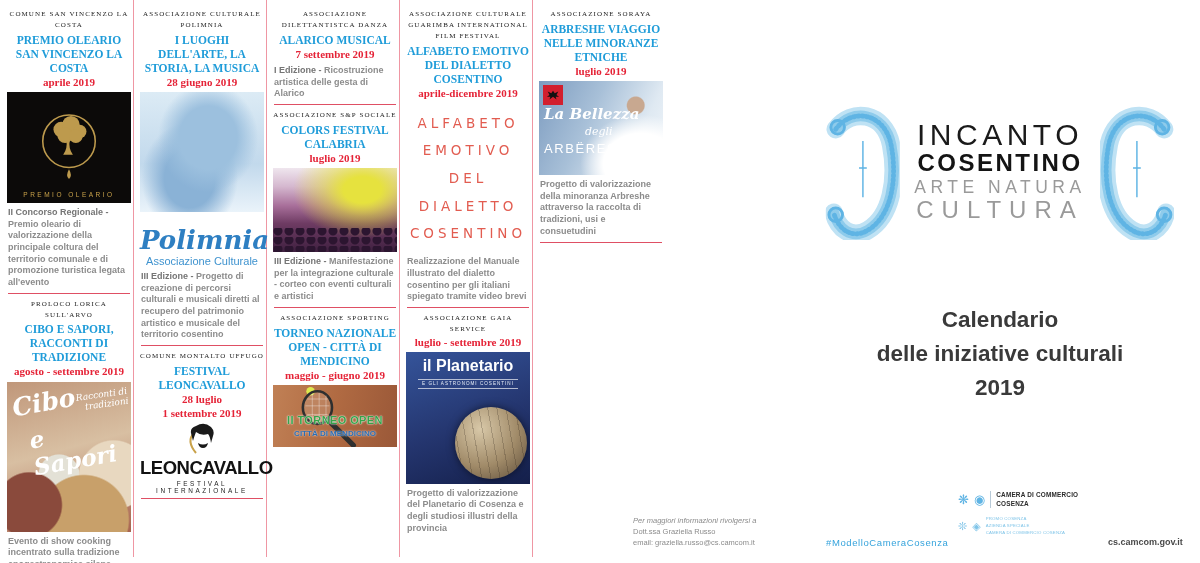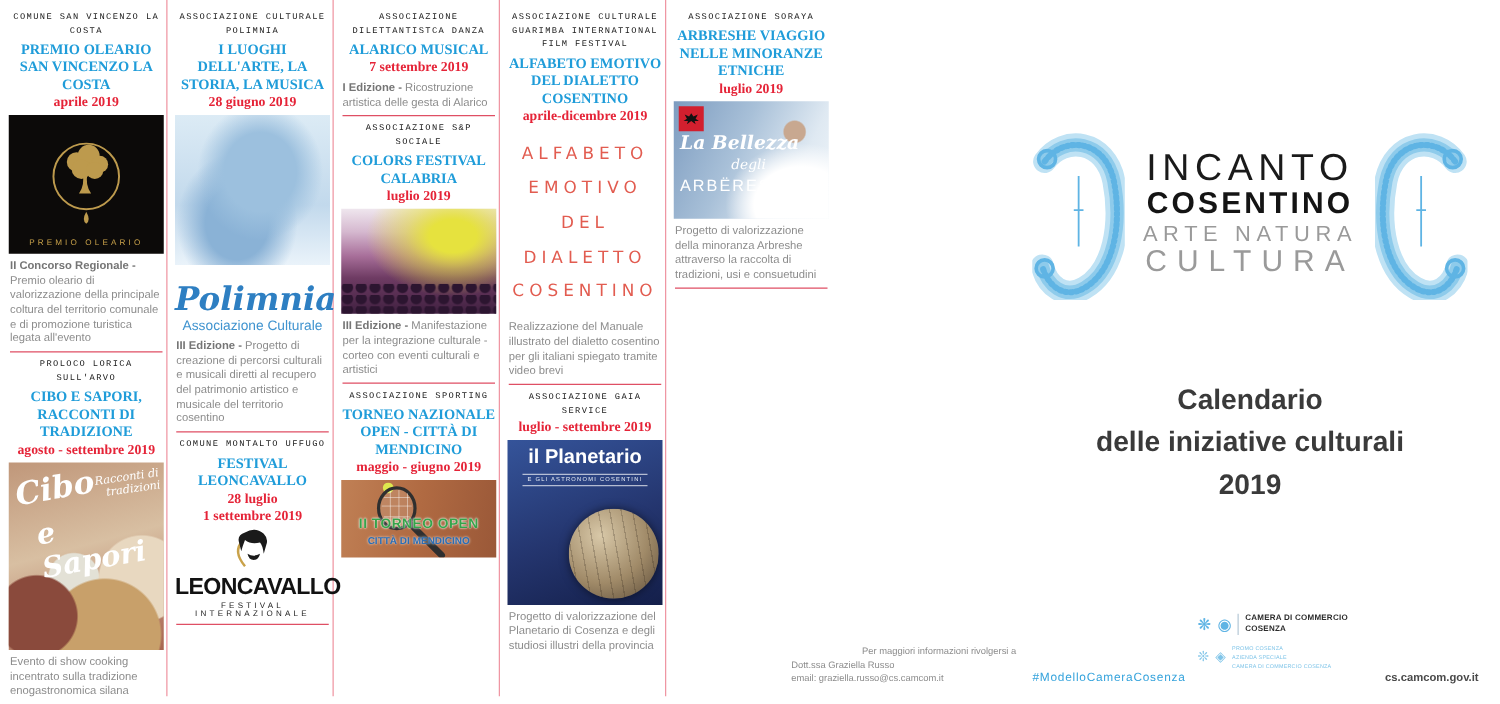--- a/index.html
+++ b/index.html
@@ -3,27 +3,27 @@
 <meta charset="utf-8">
 <style>
   html,body{margin:0;padding:0;width:1200px;height:563px;background:#ffffff;overflow:hidden;
     font-family:"Liberation Sans",sans-serif;}
   .page{position:relative;width:1200px;height:563px;background:#fff;}
 
   
   .vline{position:absolute;top:0;width:1px;height:557px;background:#ef96a3;}
   .col{position:absolute;top:6px;width:124px;}
   .card{margin:0 0 2px 0;}
-  .org{font-family:Liberation Mono, monospace;font-size:7px;line-height:1.55;letter-spacing:1.1px;
+  .org{font-family:Liberation Serif, serif;font-size:7px;line-height:1.55;letter-spacing:1.1px;
        text-align:center;color:#1c1c1c;margin:3px 0 1px;}
   .title{font-family:"Liberation Serif",serif;font-weight:700;font-size:11.5px;line-height:1.22;
        color:#1f9cd9;text-align:center;margin:2px 0 1px;}
   .date{font-family:"Liberation Serif",serif;font-weight:700;font-size:11px;line-height:1.2;
        color:#e52337;text-align:center;margin:1px 0 3px;}
-  .desc{font-size:9px;line-height:1.3;color:#8c8c8c;margin:4px 1px 3px;}
+  .desc{font-size:9px;line-height:1.3;color:#8c8c8c;margin:4px 1px 3px;font-weight:bold;}
   .desc b{color:#757575;}
   .sep{border:none;border-top:1.4px solid #df4f64;margin:4px 1px 5px;}
   .img{position:relative;overflow:hidden;margin:2px 0;}
 
   
   .img-oleario{height:111px;background:#0c0a09;display:flex;align-items:center;justify-content:center;}
   .oleario-caption{position:absolute;bottom:5px;width:100%;text-align:center;font-size:6.5px;
        letter-spacing:2.5px;color:#c9a24a;}
   
   .img-cibo{height:150px;background:
@@ -99,21 +99,21 @@
   .brand-text{width:198px;text-align:center;}
   .b1{font-size:30px;letter-spacing:4.5px;color:#1a1a1a;line-height:1.05;}
   .b2{font-size:24px;font-weight:700;letter-spacing:2.5px;color:#141414;line-height:1.1;}
   .b3{font-size:17.5px;letter-spacing:4.5px;color:#9a9a9a;line-height:1.15;}
   .b4{font-size:24px;letter-spacing:8px;color:#9a9a9a;line-height:1.1;}
   .calendar-title{position:absolute;left:770px;top:303px;width:460px;text-align:center;
        font-weight:700;color:#3a3a3a;font-size:22.5px;line-height:1.5;}
 
   
   .info{position:absolute;left:633px;top:516px;width:180px;font-size:7.5px;line-height:1.45;color:#8c8c8c;}
-  .info .it{text-align:right;}
+  .info .it{font-style:italic;}
   .hashtag{position:absolute;left:826px;top:537px;font-weight:400;font-size:9.5px;
        letter-spacing:.6px;color:#35a3dc;}
   .chamber{position:absolute;left:958px;top:491px;width:170px;}
   .ch-row{display:flex;align-items:center;gap:5px;margin-bottom:8px;}
   .ch-ic{color:#5fb4e4;font-size:13px;line-height:1;}
   .ch-div{width:1px;height:17px;background:#b8cad8;}
   .ch-name{font-weight:700;font-size:6.4px;line-height:1.35;color:#2b2b2b;letter-spacing:.2px;}
   .ch-ic2{color:#7fc4e8;font-size:11px;line-height:1;}
   .promo{font-size:4.3px;line-height:1.55;color:#7fc4e8;letter-spacing:.2px;}
   .url{position:absolute;left:1108px;top:537px;font-weight:700;font-size:9px;color:#4a4a4a;}

